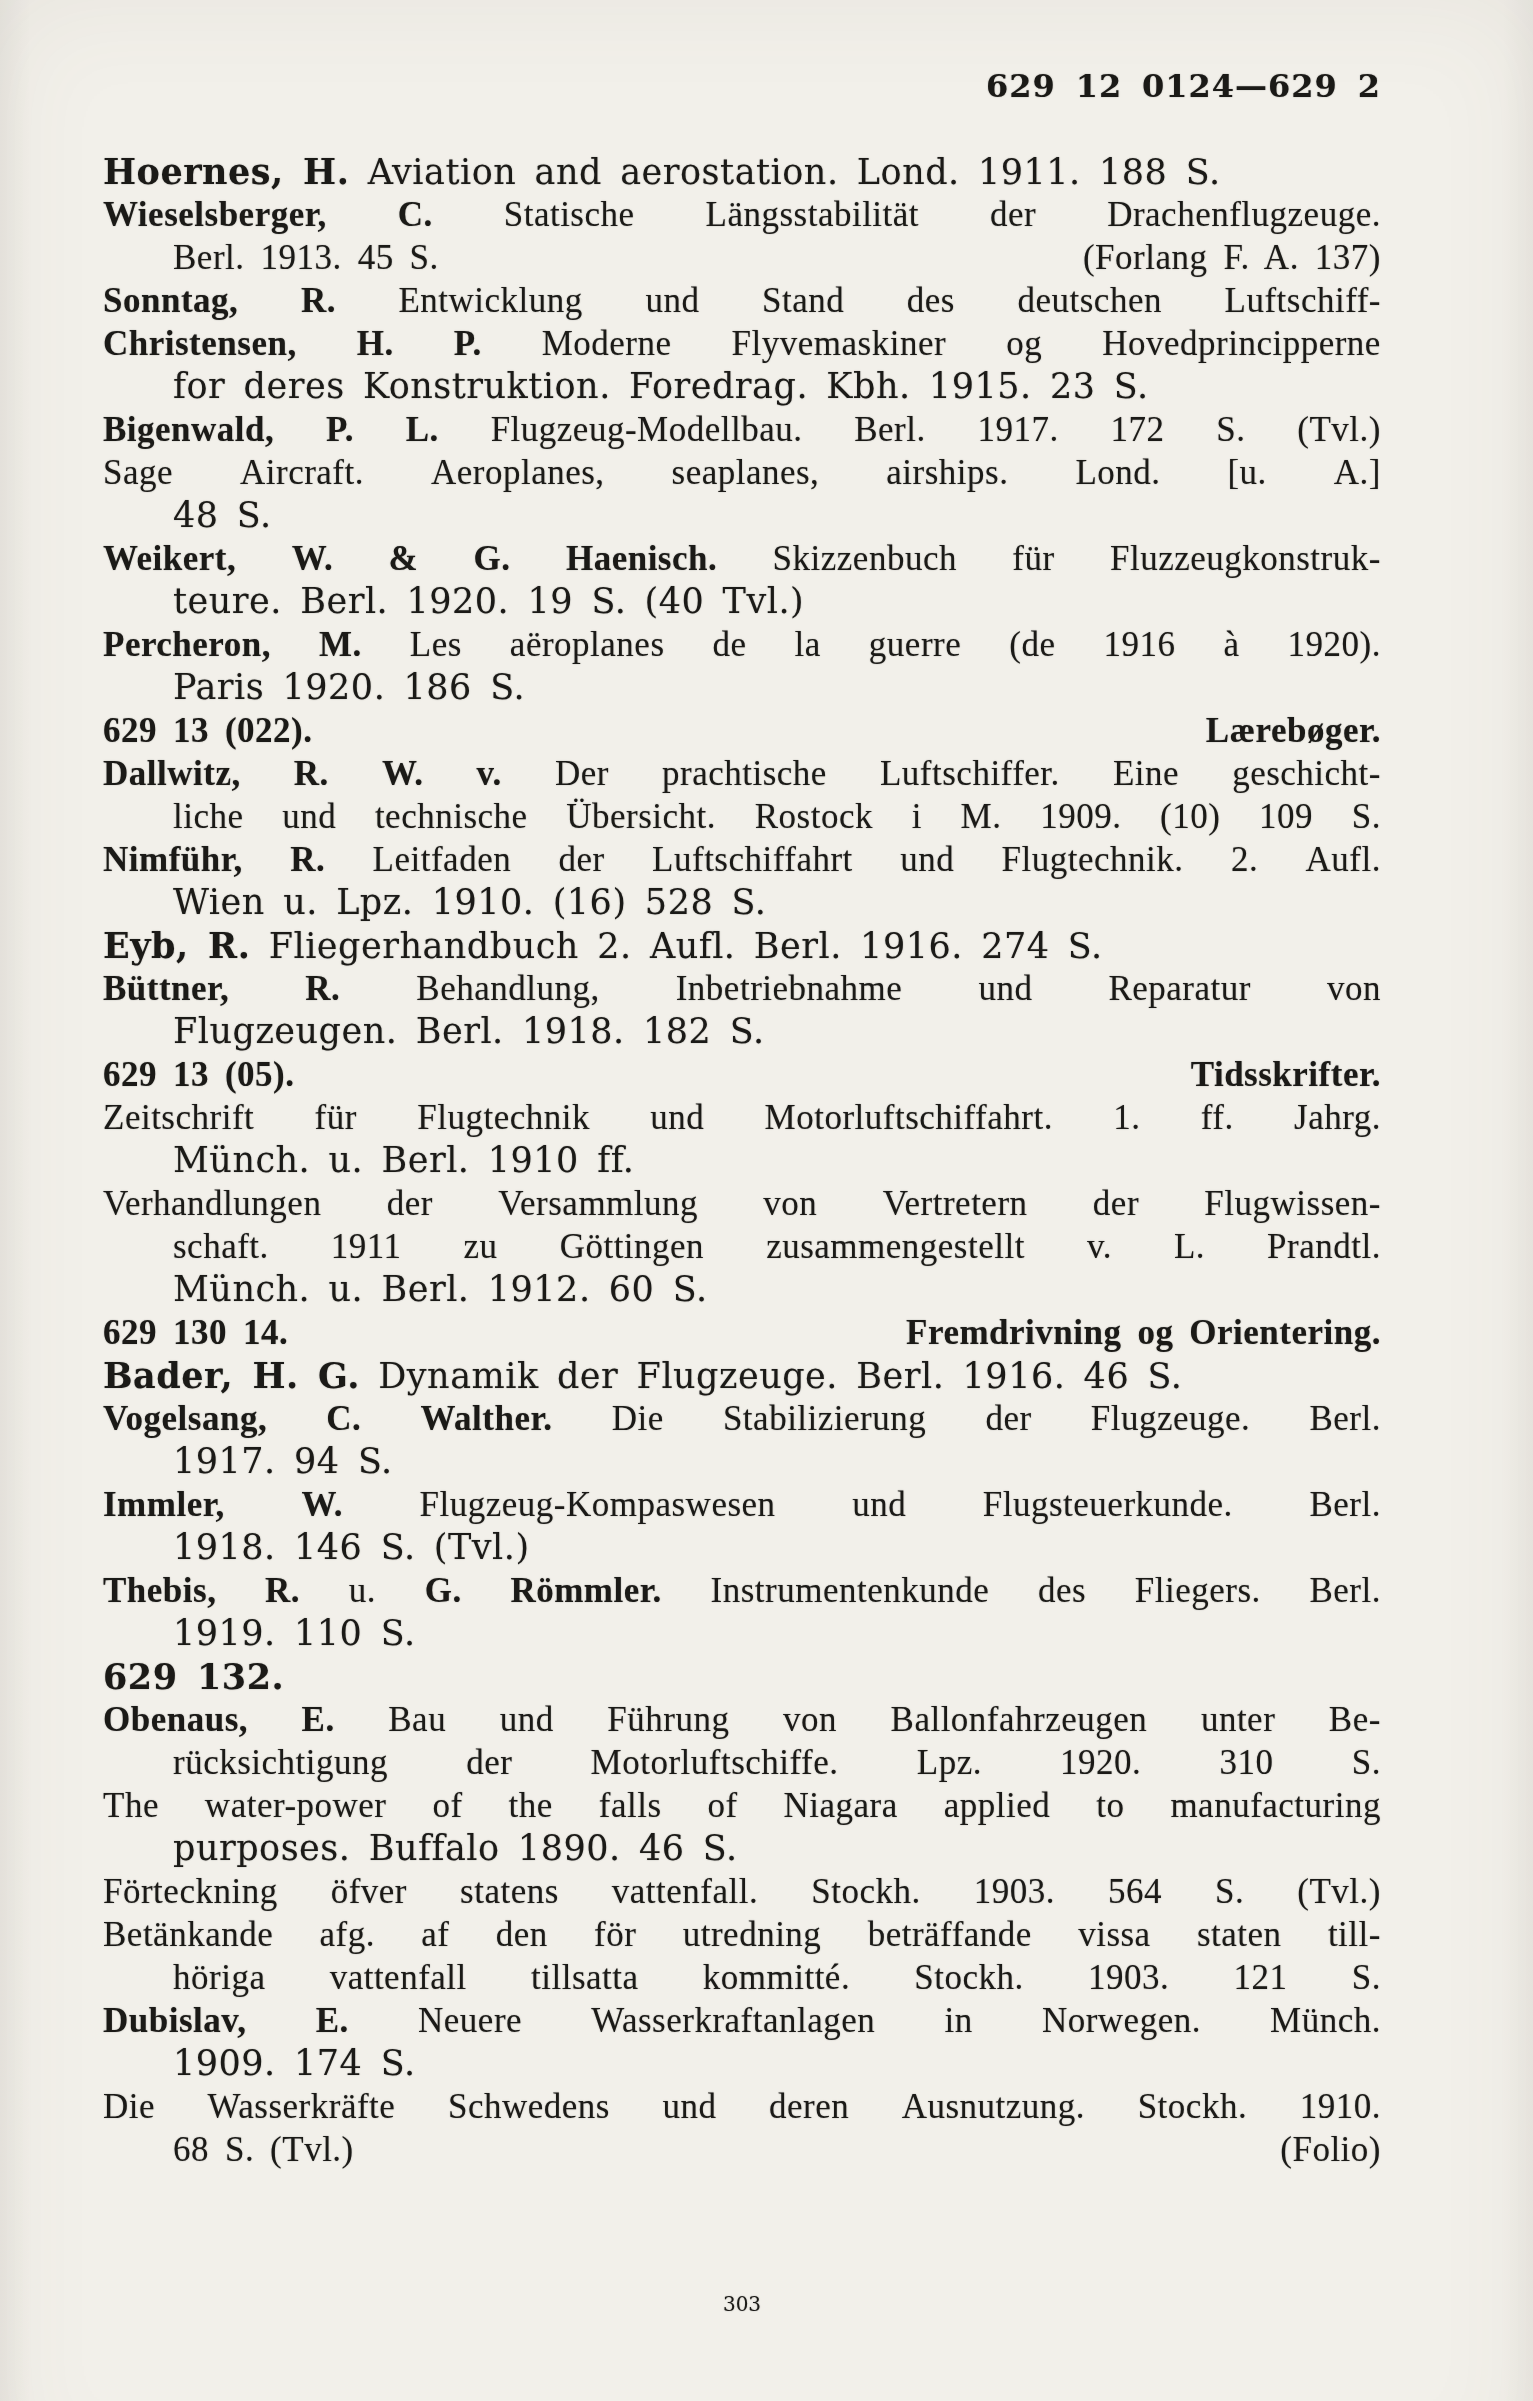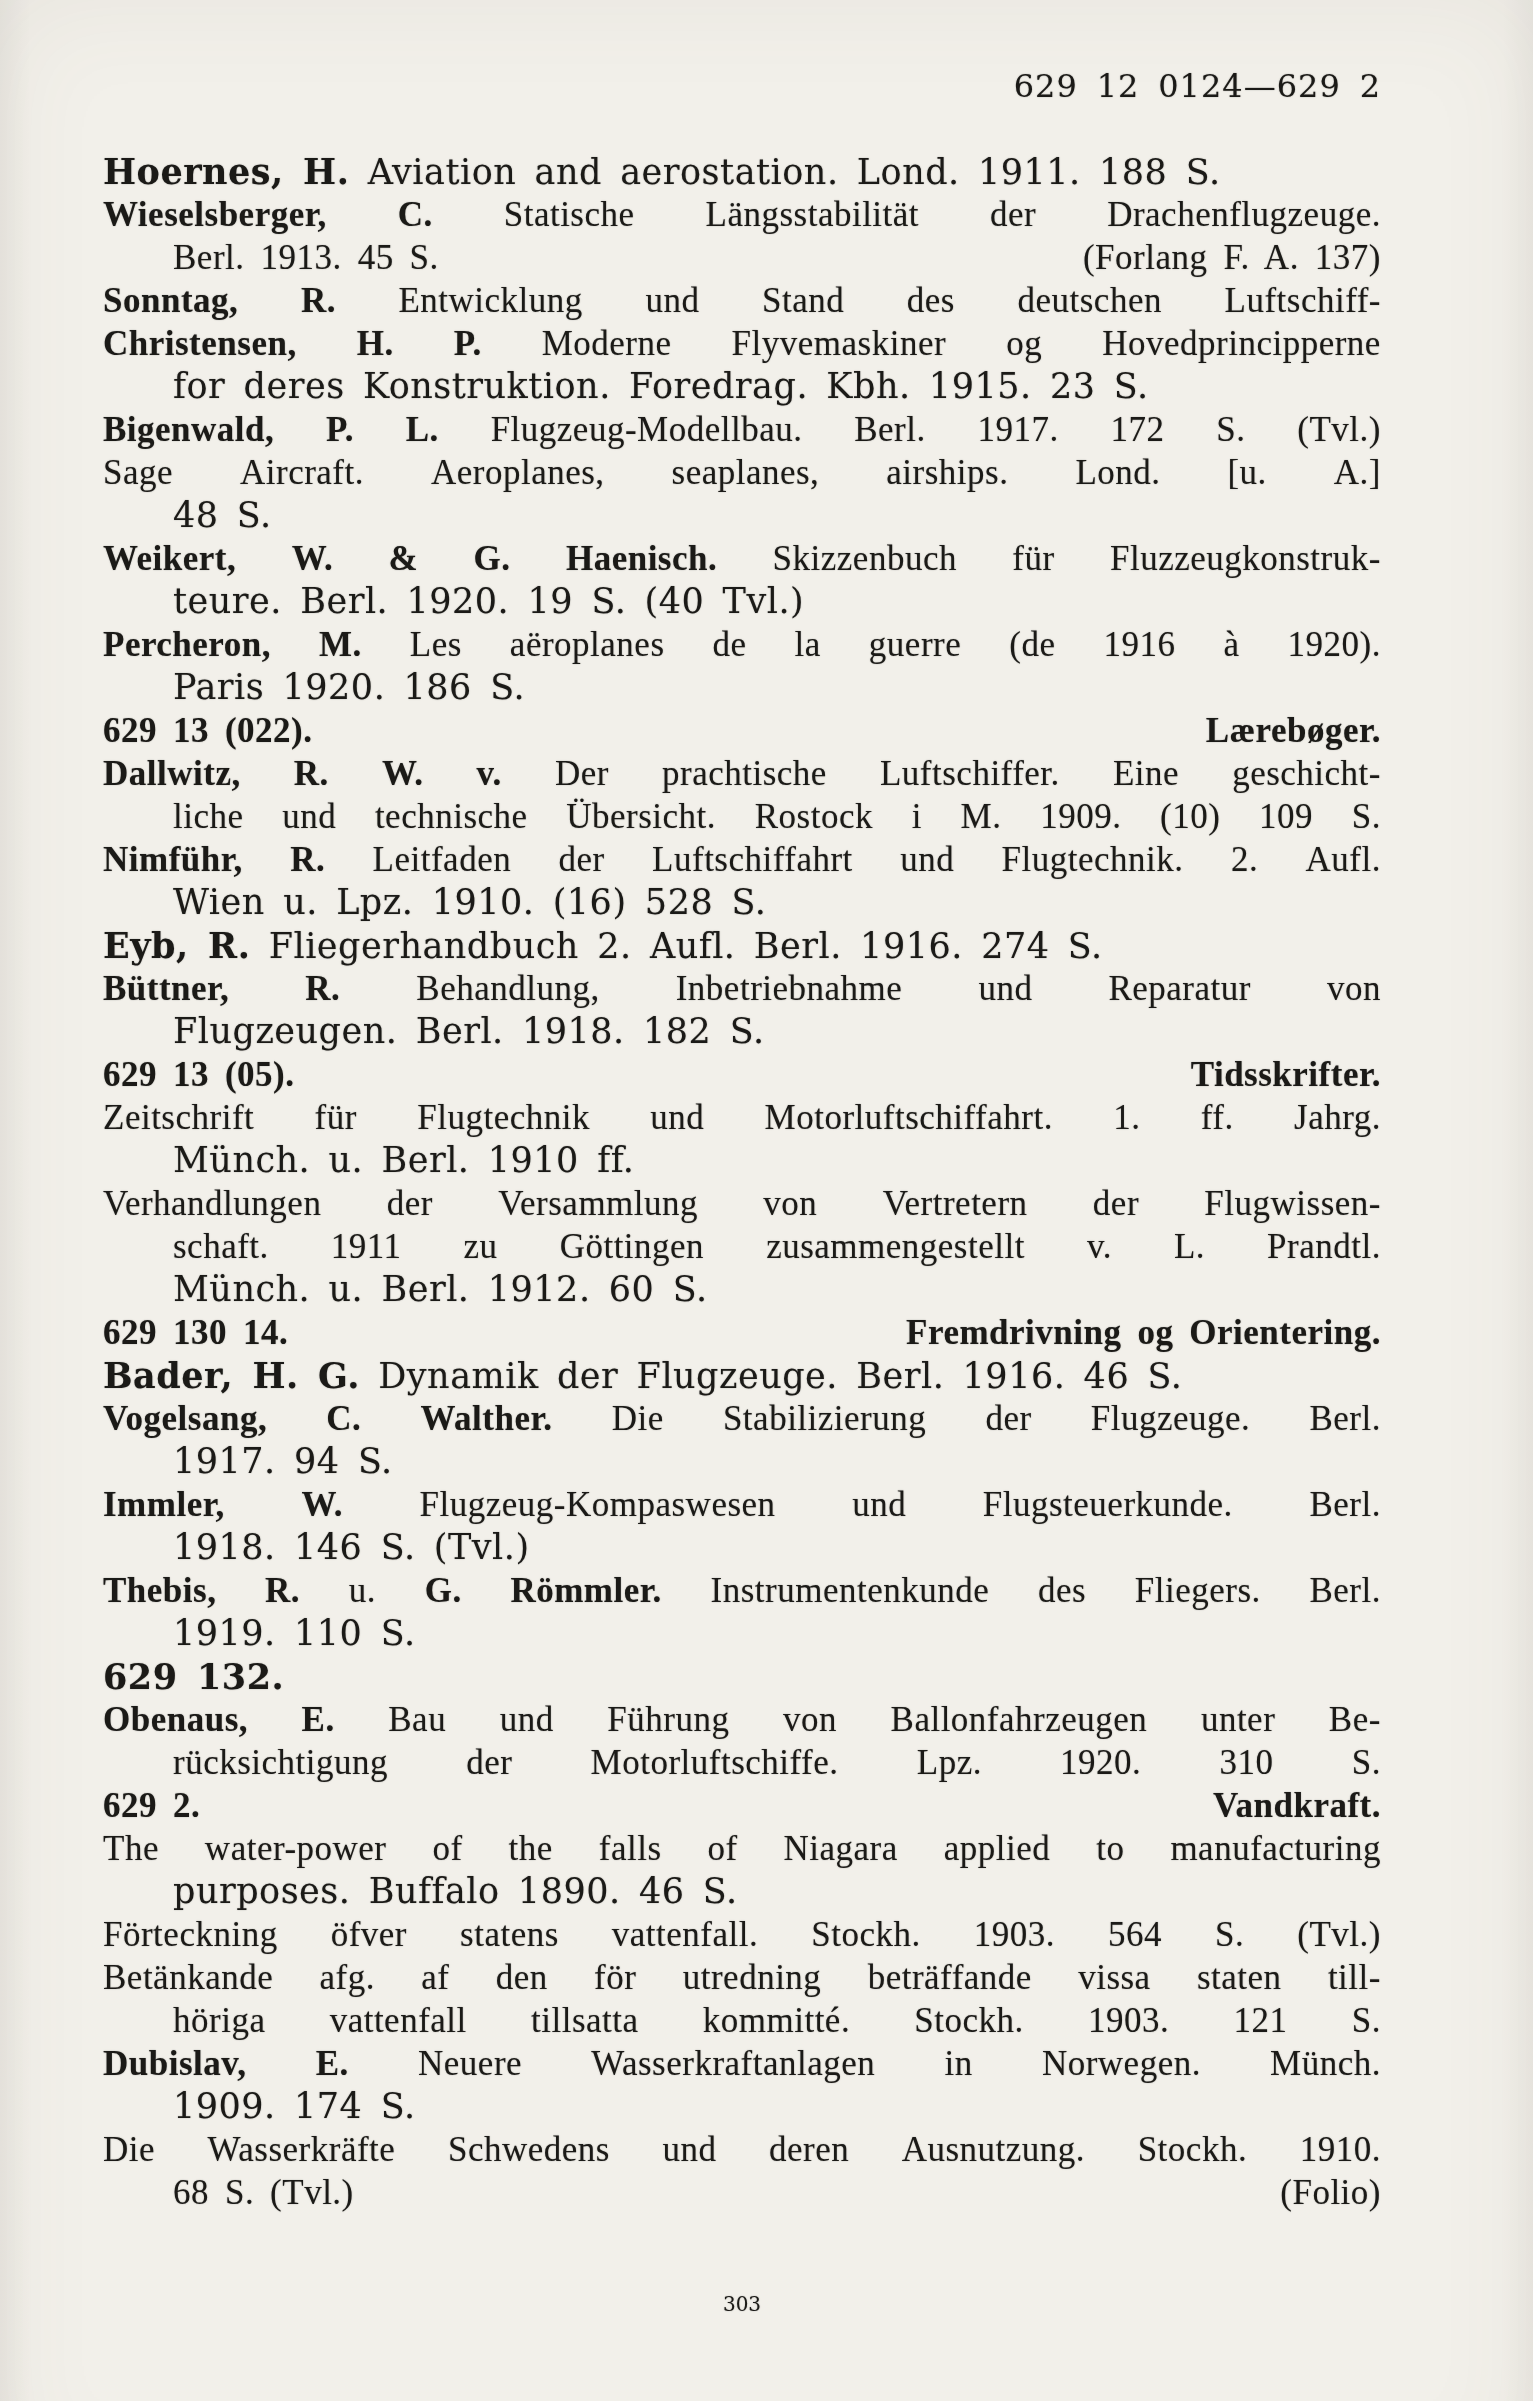--- a/index.html
+++ b/index.html
@@ -16,21 +16,21 @@
     color:var(--ink);
     overflow:hidden;
   }
   .page::after{
     content:"";position:absolute;inset:0;pointer-events:none;
     box-shadow:inset 0 0 106px rgba(95,85,65,.07);
   }
   .textblock{position:absolute;left:103px;width:1278px;}
   .header-line{
     top:64px;height:45px;line-height:45px;
-    text-align:right;font-weight:normal;font-size:32px;
+    text-align:right;font-weight:bold;font-size:32px;
     letter-spacing:1px;word-spacing:7.7px;
     text-shadow:0 0 1.4px rgba(27,26,23,.4);
   }
   .entries{top:150px;}
   .line{
     height:43px;line-height:43px;font-size:35px;
     white-space:nowrap;word-spacing:6.7px;letter-spacing:0.5px;
     text-shadow:0 0 1.4px rgba(27,26,23,.38);
   }
   .line.indent{padding-left:70px;}
@@ -80,21 +80,20 @@
       <div class="line"><span class="b">Bader, H. G.</span> <span>Dynamik der Flugzeuge. Berl. 1916. 46 S.</span></div>
       <div class="line flex"><span class="b">Vogelsang,</span><span class="b">C.</span><span class="b">Walther.</span><span>Die</span><span>Stabilizierung</span><span>der</span><span>Flugzeuge.</span><span>Berl.</span></div>
       <div class="line indent"><span>1917. 94 S.</span></div>
       <div class="line flex"><span class="b">Immler,</span><span class="b">W.</span><span>Flugzeug-Kompaswesen</span><span>und</span><span>Flugsteuerkunde.</span><span>Berl.</span></div>
       <div class="line indent"><span>1918. 146 S. (Tvl.)</span></div>
       <div class="line flex"><span class="b">Thebis,</span><span class="b">R.</span><span>u.</span><span class="b">G.</span><span class="b">Römmler.</span><span>Instrumentenkunde</span><span>des</span><span>Fliegers.</span><span>Berl.</span></div>
       <div class="line indent"><span>1919. 110 S.</span></div>
       <div class="line"><span class="b">629 132.</span></div>
       <div class="line flex"><span class="b">Obenaus,</span><span class="b">E.</span><span>Bau</span><span>und</span><span>Führung</span><span>von</span><span>Ballonfahrzeugen</span><span>unter</span><span>Be-</span></div>
       <div class="line indent flex"><span>rücksichtigung</span><span>der</span><span>Motorluftschiffe.</span><span>Lpz.</span><span>1920.</span><span>310</span><span>S.</span></div>
-      <div class="line flex"><span><span class="b">629 2.</span></span><span><span class="b">Vandkraft.</span></span></div>
       <div class="line flex"><span>The</span><span>water-power</span><span>of</span><span>the</span><span>falls</span><span>of</span><span>Niagara</span><span>applied</span><span>to</span><span>manufacturing</span></div>
       <div class="line indent"><span>purposes. Buffalo 1890. 46 S.</span></div>
       <div class="line flex"><span>Förteckning</span><span>öfver</span><span>statens</span><span>vattenfall.</span><span>Stockh.</span><span>1903.</span><span>564</span><span>S.</span><span>(Tvl.)</span></div>
       <div class="line flex"><span>Betänkande</span><span>afg.</span><span>af</span><span>den</span><span>för</span><span>utredning</span><span>beträffande</span><span>vissa</span><span>staten</span><span>till-</span></div>
       <div class="line indent flex"><span>höriga</span><span>vattenfall</span><span>tillsatta</span><span>kommitté.</span><span>Stockh.</span><span>1903.</span><span>121</span><span>S.</span></div>
       <div class="line flex"><span class="b">Dubislav,</span><span class="b">E.</span><span>Neuere</span><span>Wasserkraftanlagen</span><span>in</span><span>Norwegen.</span><span>Münch.</span></div>
       <div class="line indent"><span>1909. 174 S.</span></div>
       <div class="line flex"><span>Die</span><span>Wasserkräfte</span><span>Schwedens</span><span>und</span><span>deren</span><span>Ausnutzung.</span><span>Stockh.</span><span>1910.</span></div>
       <div class="line indent flex"><span><span>68 S. (Tvl.)</span></span><span><span>(Folio)</span></span></div>
     </div>

